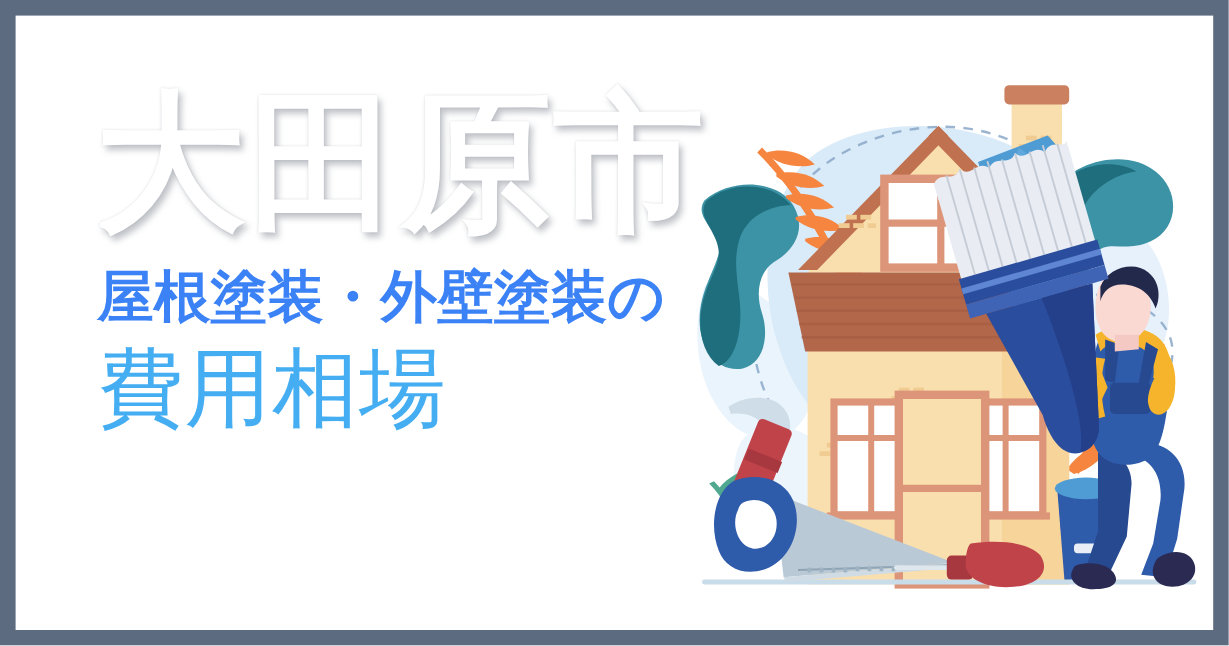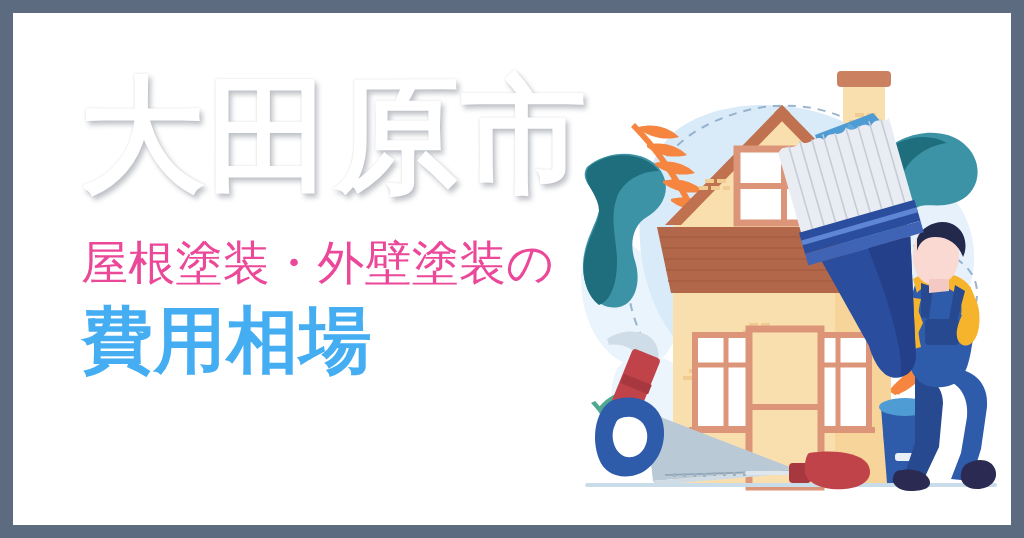--- a/index.html
+++ b/index.html
@@ -45,34 +45,34 @@
     letter-spacing: 0.01em;
     color: #ffffff;
     white-space: nowrap;
     text-shadow:
        3px 4px 5px rgba(120,126,138,0.46),
        0 0 2px rgba(140,146,158,0.30);
     margin: 16px;
   }
 
   #subtitle {
-    margin: 40px 0 0 18px;
+    margin: 24px 0 0 18px;
     font-size: 47px;
     line-height: 1.0;
-    font-weight: 400;
+    font-weight: 700;
     letter-spacing: 0.005em;
-    color: #ec4899;
+    color: #3b82f6;
     white-space: nowrap;
   }
 
   #highlight {
     margin: 18px 0 0 18px;
     font-size: 72px;
     line-height: 1.0;
-    font-weight: 700;
+    font-weight: 400;
     letter-spacing: 0.01em;
     color: #45aef2;
     white-space: nowrap;
   }
 
   
   #illustration {
     position: absolute;
     right: 4px;
     top: 26px;

